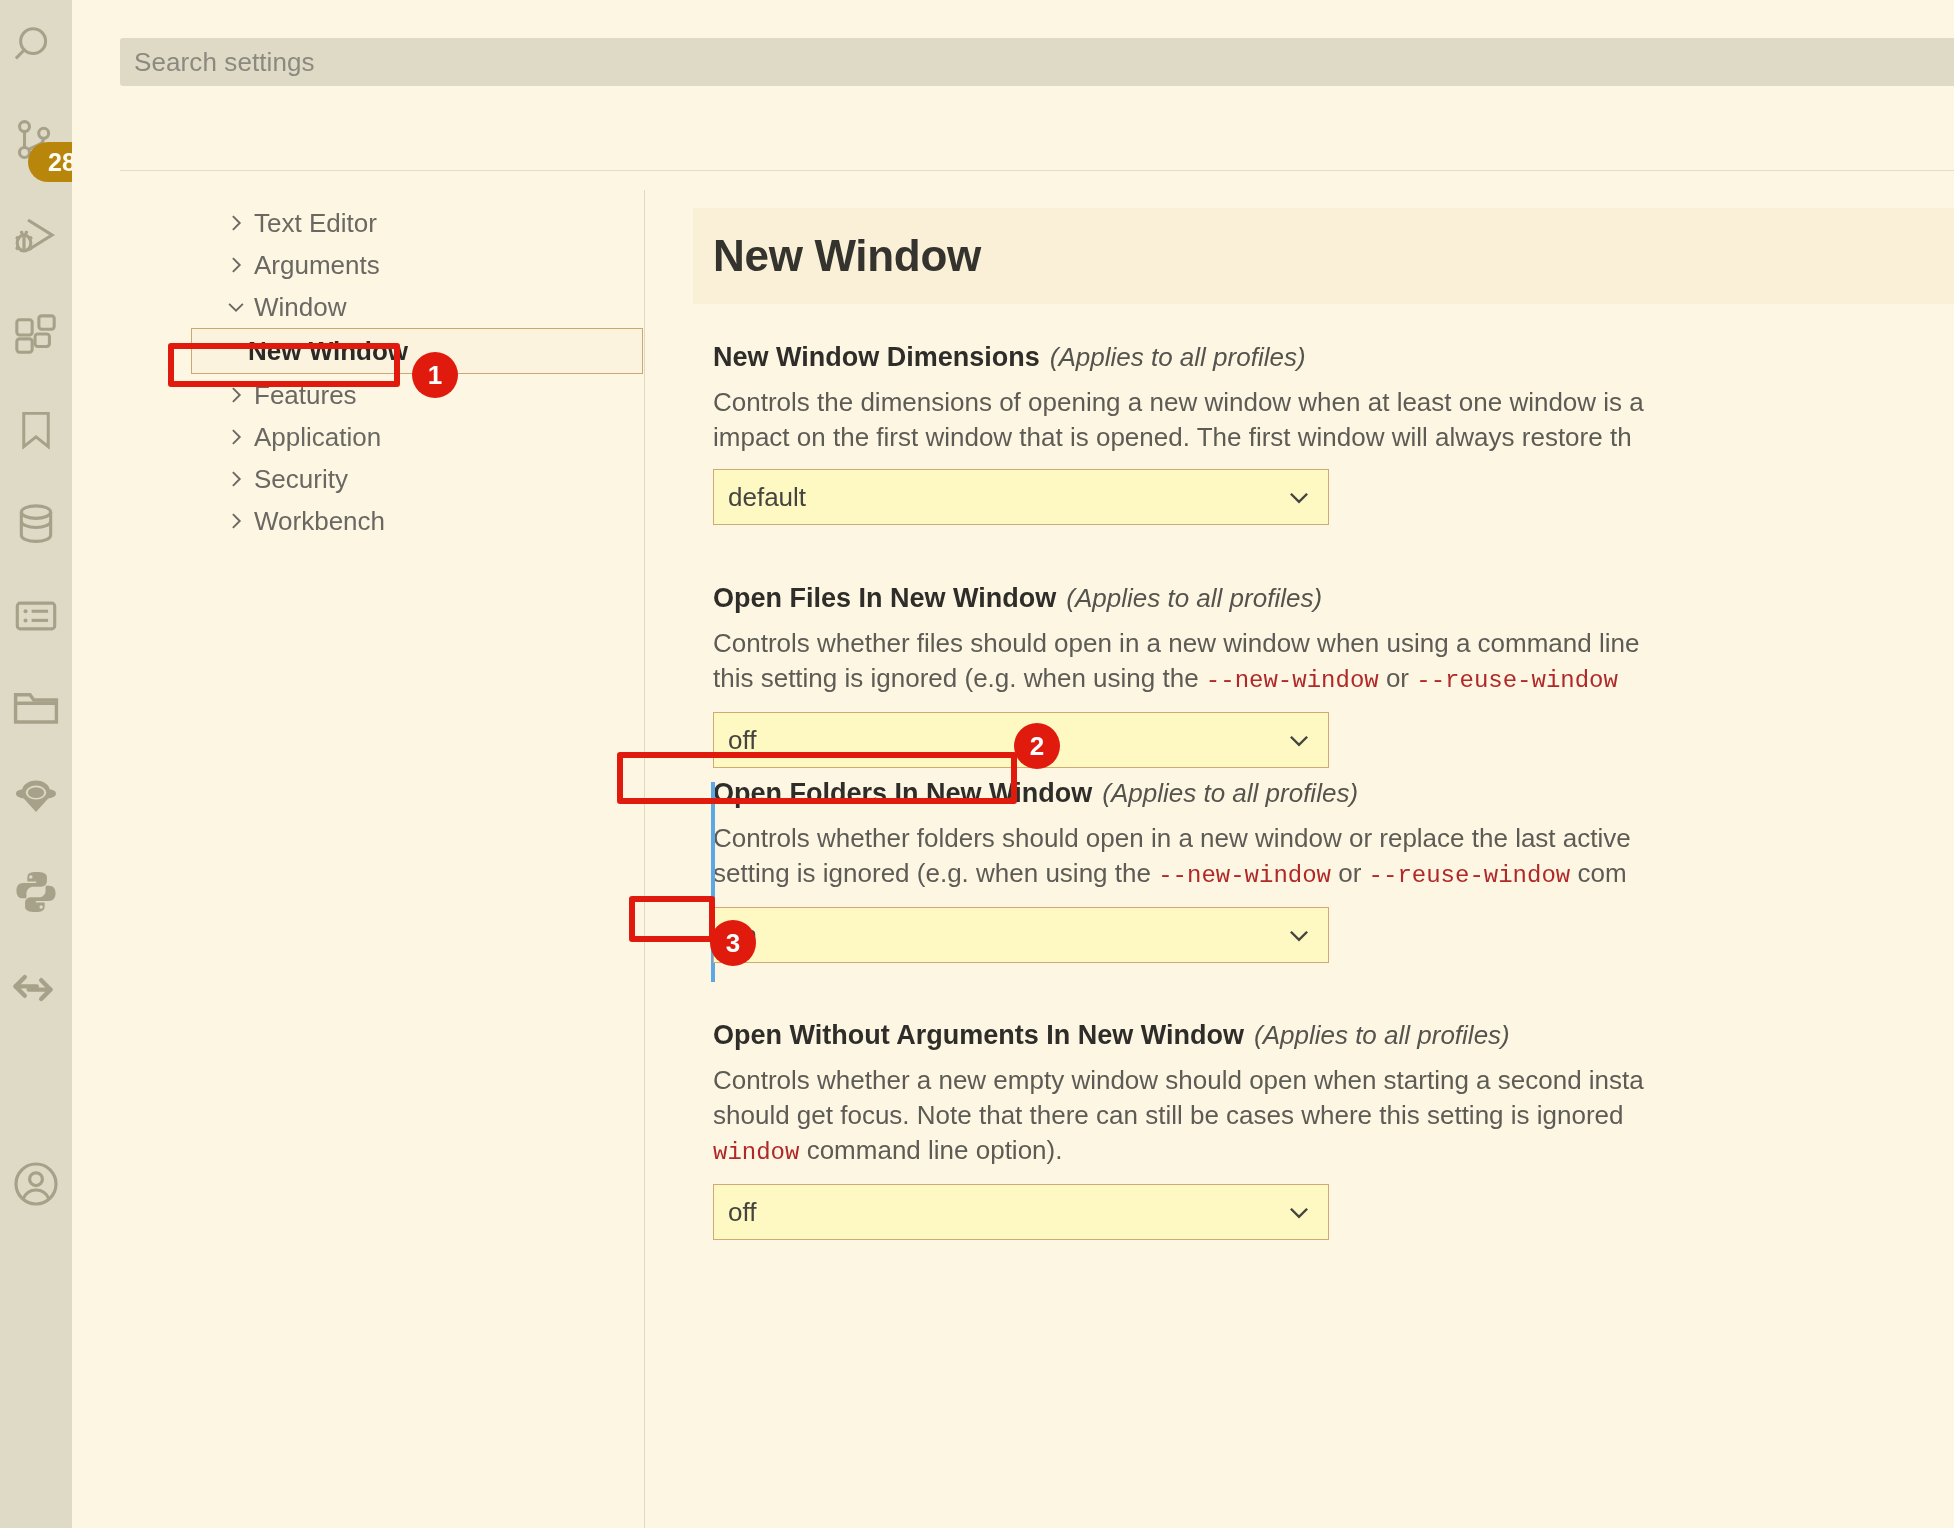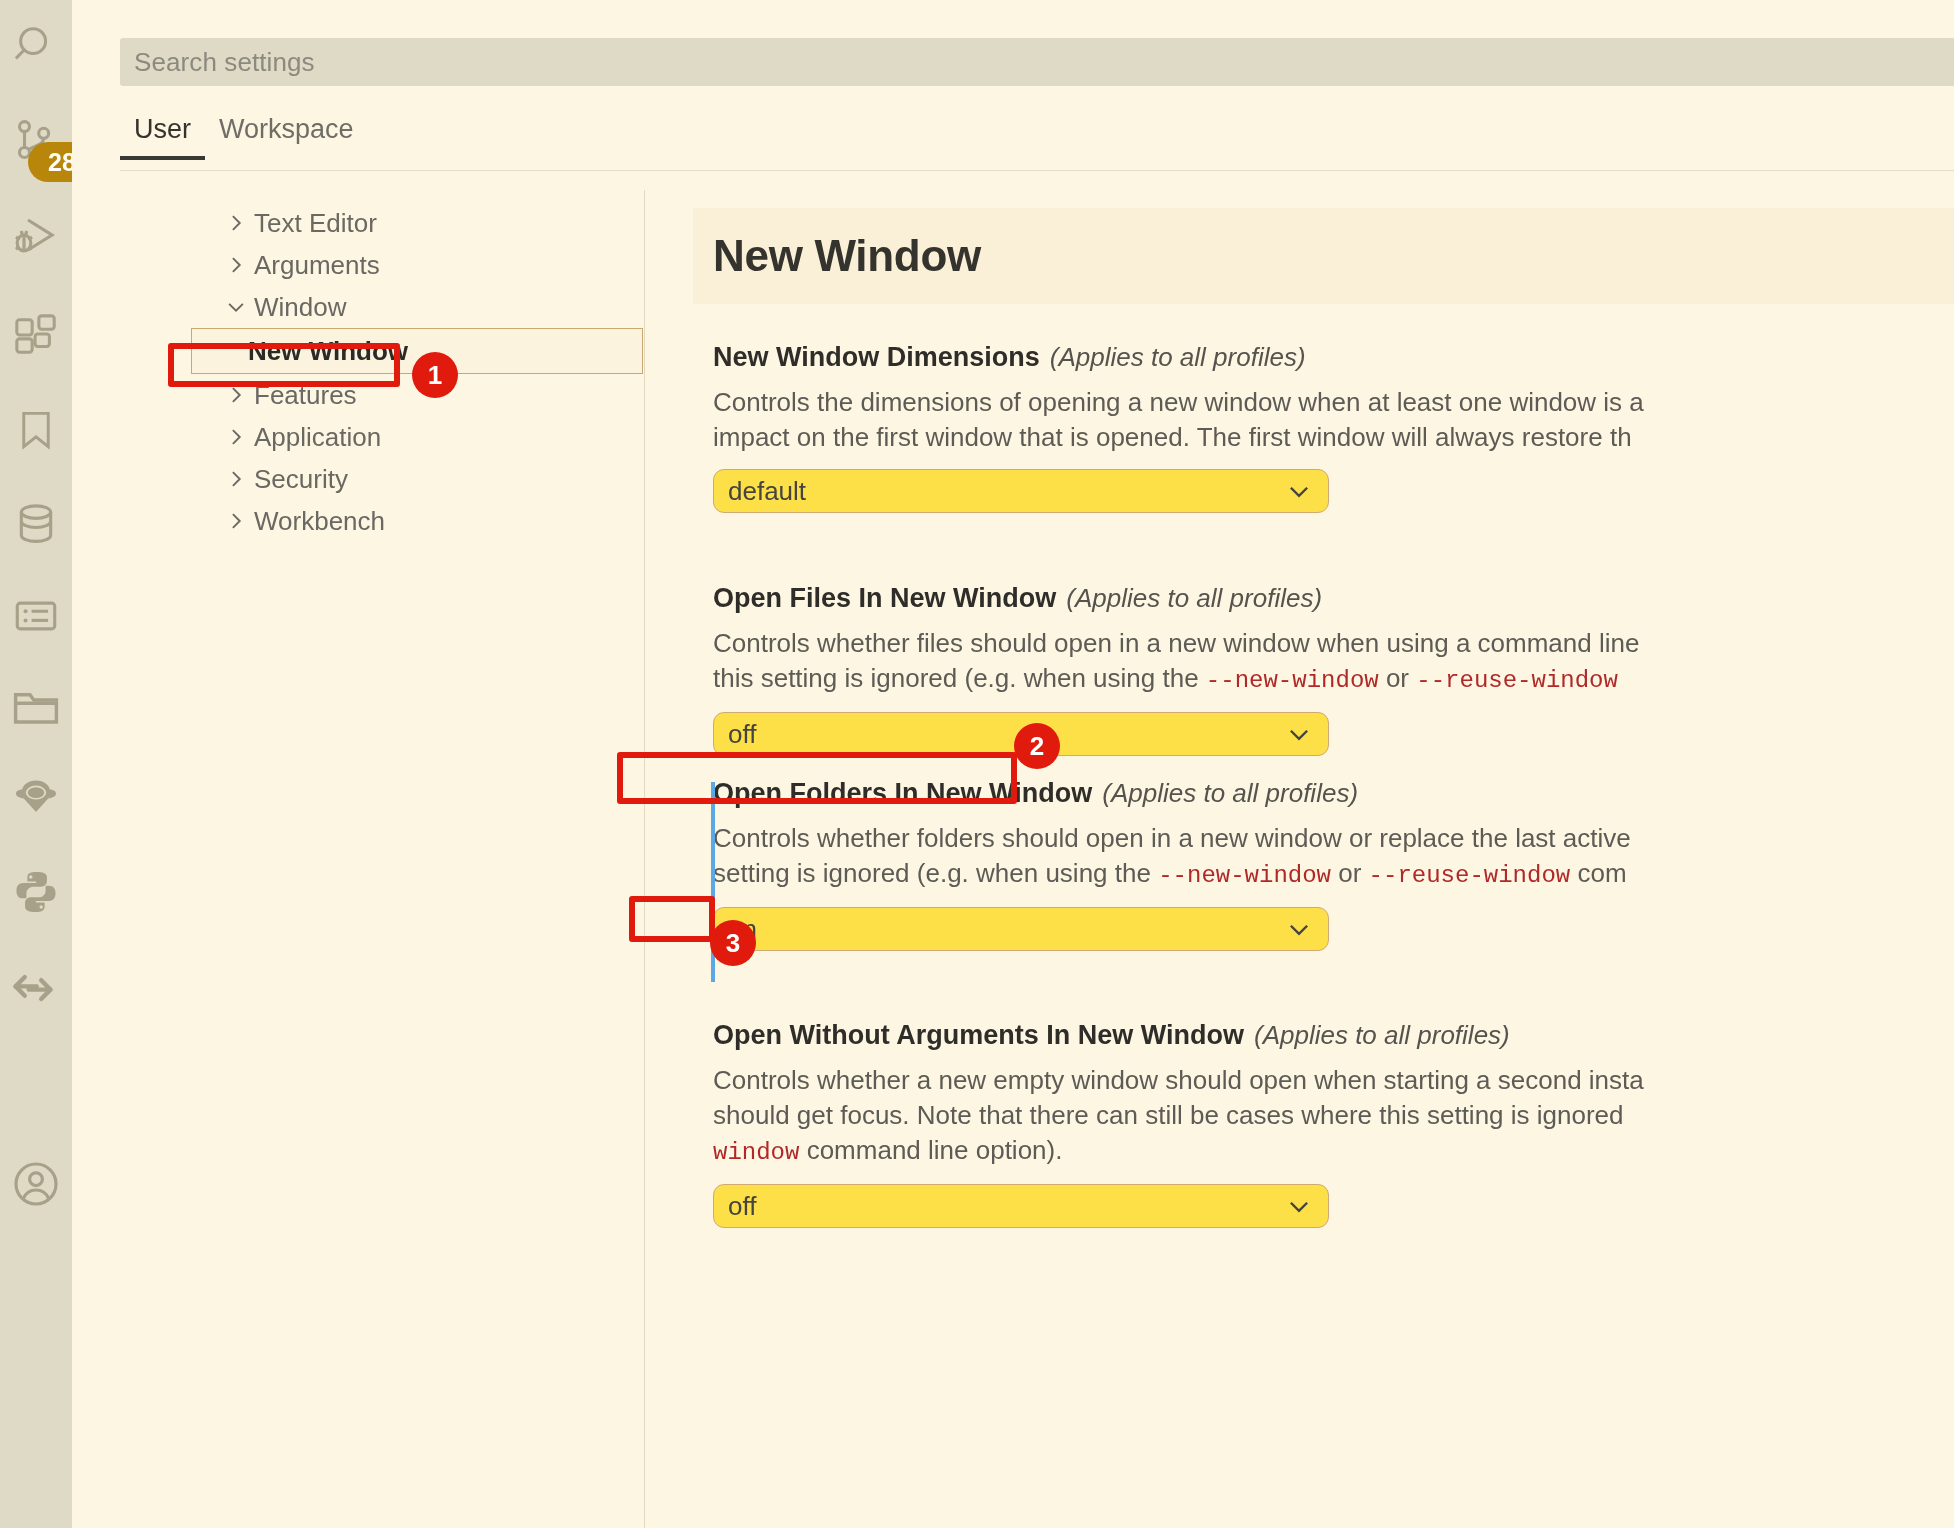--- a/index.html
+++ b/index.html
@@ -169,24 +169,24 @@
     white-space: nowrap;
   }
   .setting-desc .code {
     font-family: "Liberation Mono", "DejaVu Sans Mono", monospace;
     color: #b02828;
     font-size: 24px;
   }
   .select-wrap {
     margin-top: 14px;
     margin-left: 20px;
-    width: 616px; height: 44px;
-    background: #fde047;
+    width: 616px; height: 56px;
+    background: #fef9c3;
     border: 1px solid #d0a974;
-    border-radius: 11px;
+    border-radius: 0;
     display: flex; align-items: center;
     padding: 0 14px;
     position: relative;
   }
   .select-wrap .sel-value {
     font-size: 26px; color: #46443f;
   }
   .select-wrap .caret {
     position: absolute; right: 16px; top: 50%;
     transform: translateY(-50%);
@@ -323,24 +323,20 @@
         <circle cx="12" cy="9.6" r="3.2"></circle>
         <path d="M5.6 19.4 c1.2 -2.9 3.6 -4.4 6.4 -4.4 s5.2 1.5 6.4 4.4"></path>
       </svg>
     </div>
   </div>
 
   <div class="main-panel">
 
     <div class="search-box">Search settings</div>
 
-    <div class="tabs">
-      <div class="tab active">User</div>
-      <div class="tab">Workspace</div>
-    </div>
     <div class="tabs-rule"></div>
 
     <div class="toc">
 
 
       <div class="toc-row">
         <span class="chev">
           <svg width="20" height="20" viewBox="0 0 16 16" fill="none" stroke="currentColor" stroke-width="1.5">
               <path d="M5.5 2.5 L11 8 L5.5 13.5"></path>
             </svg>

